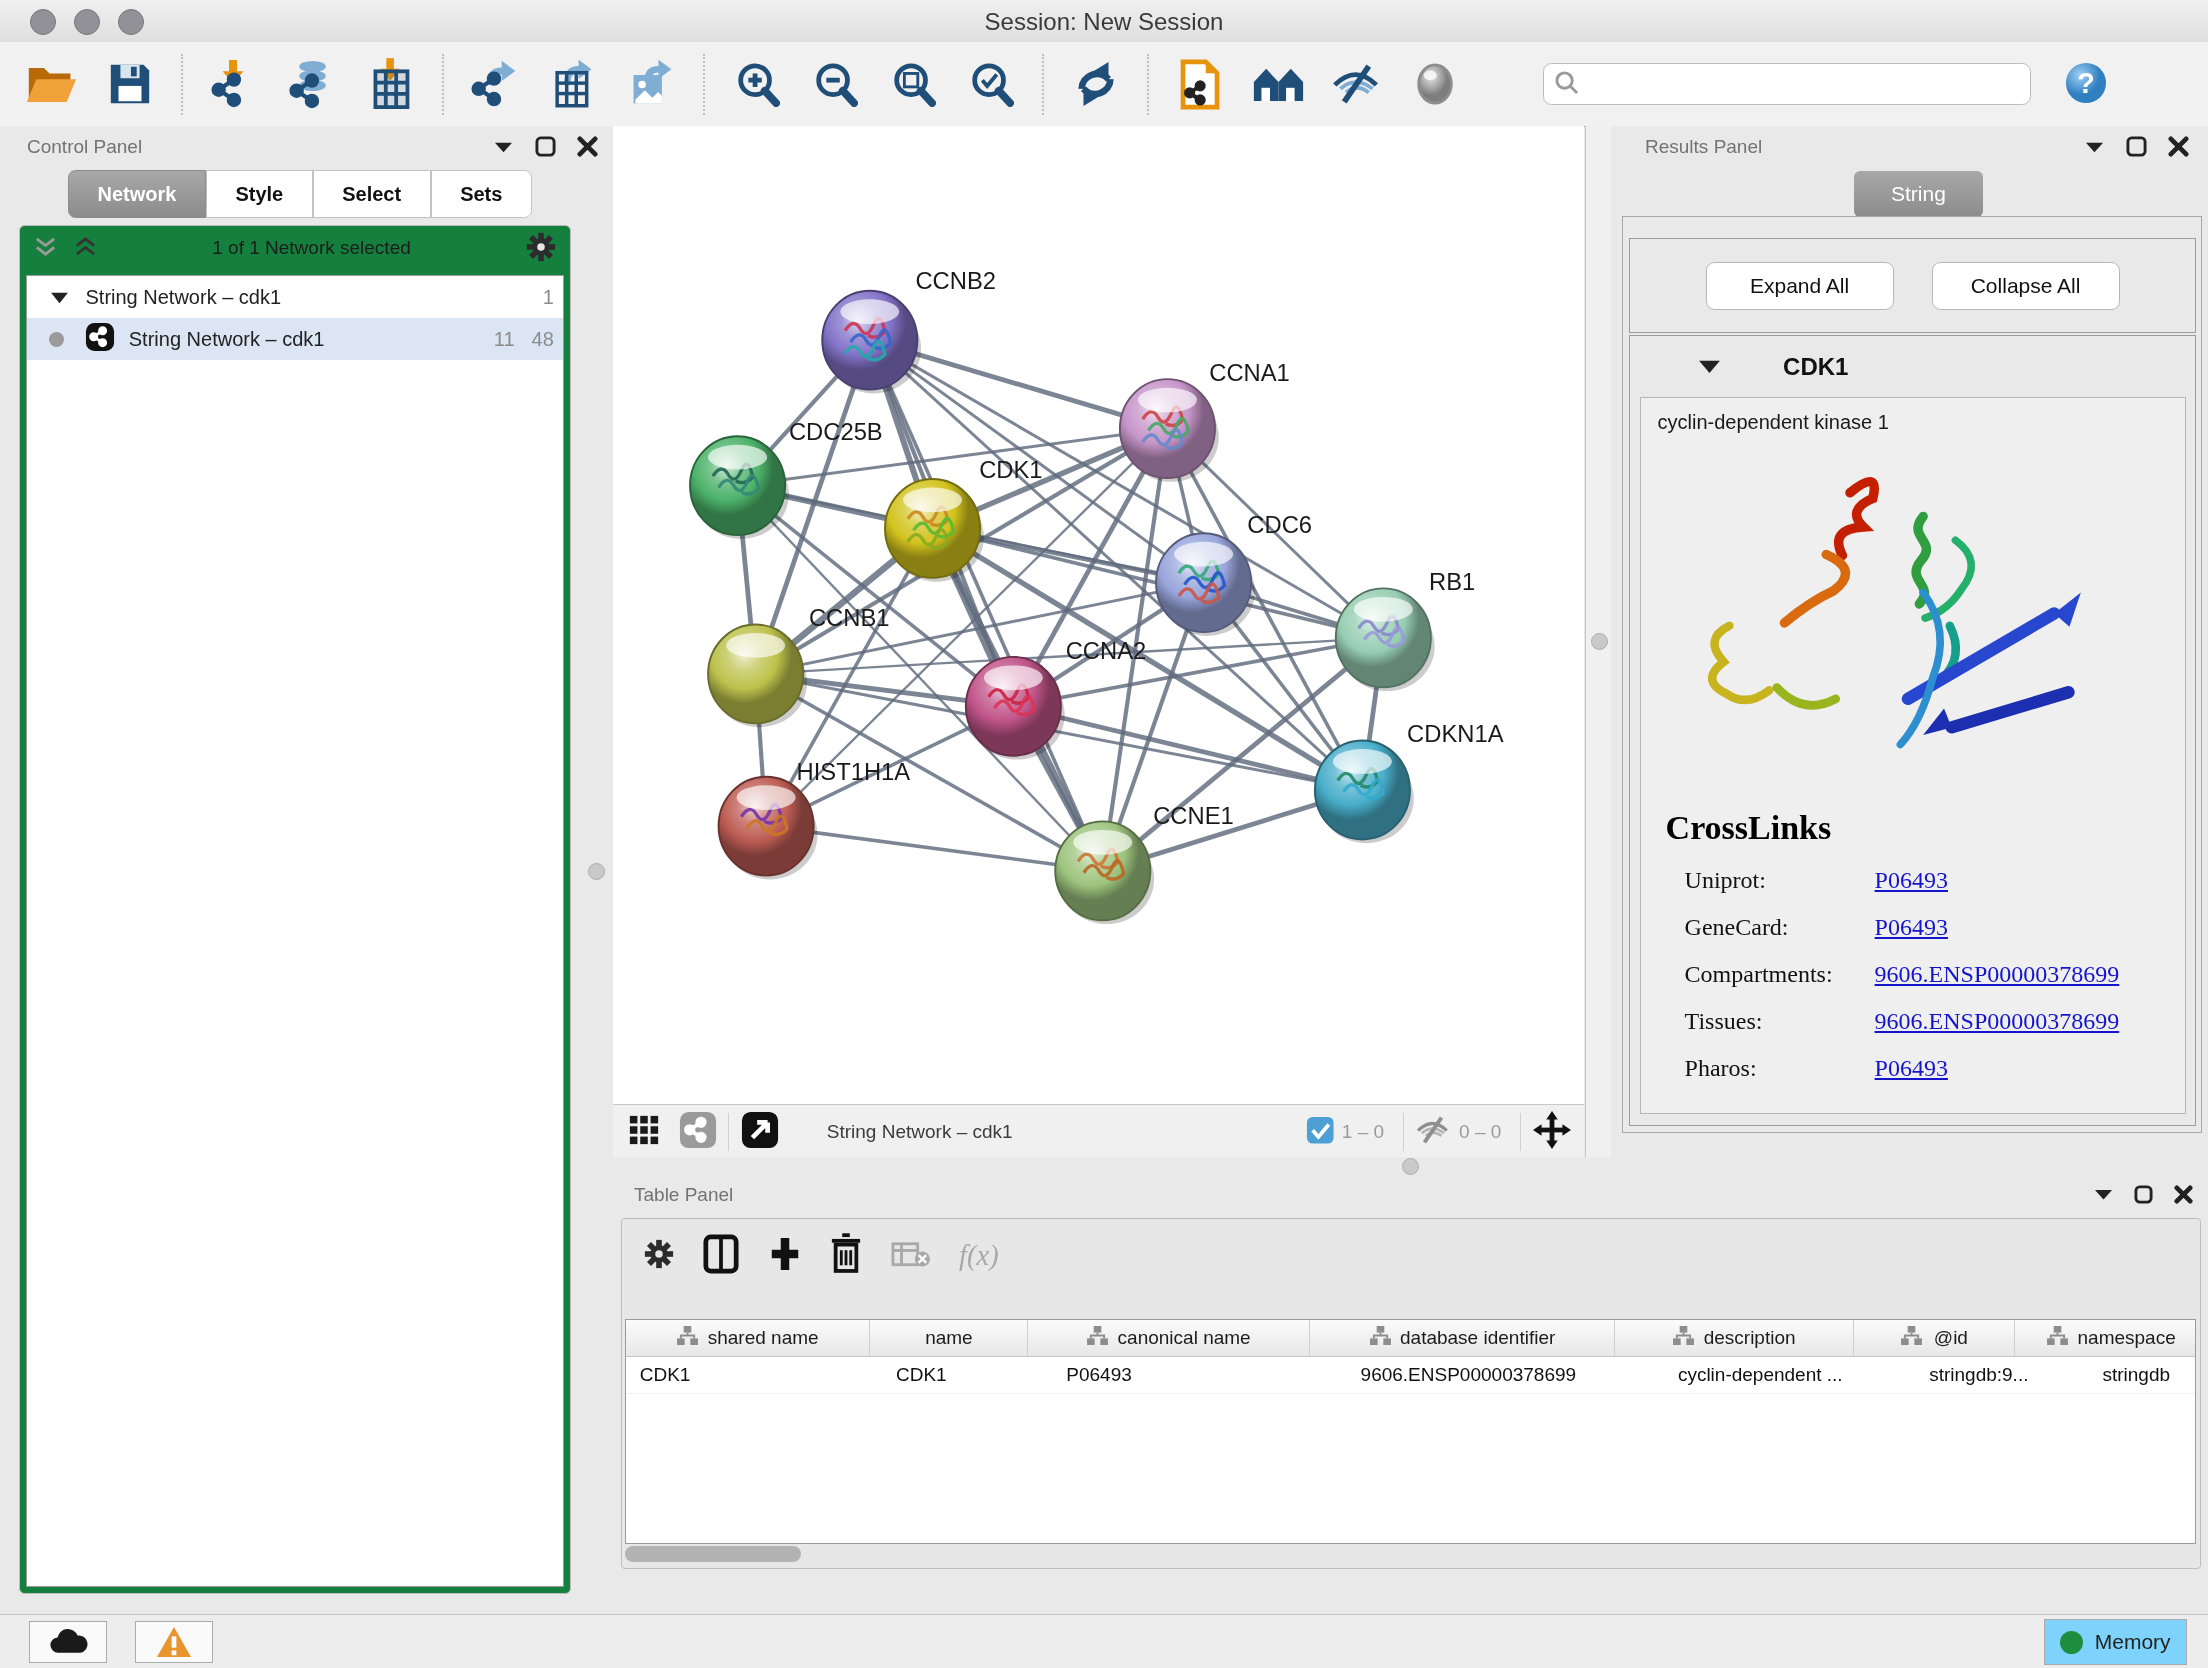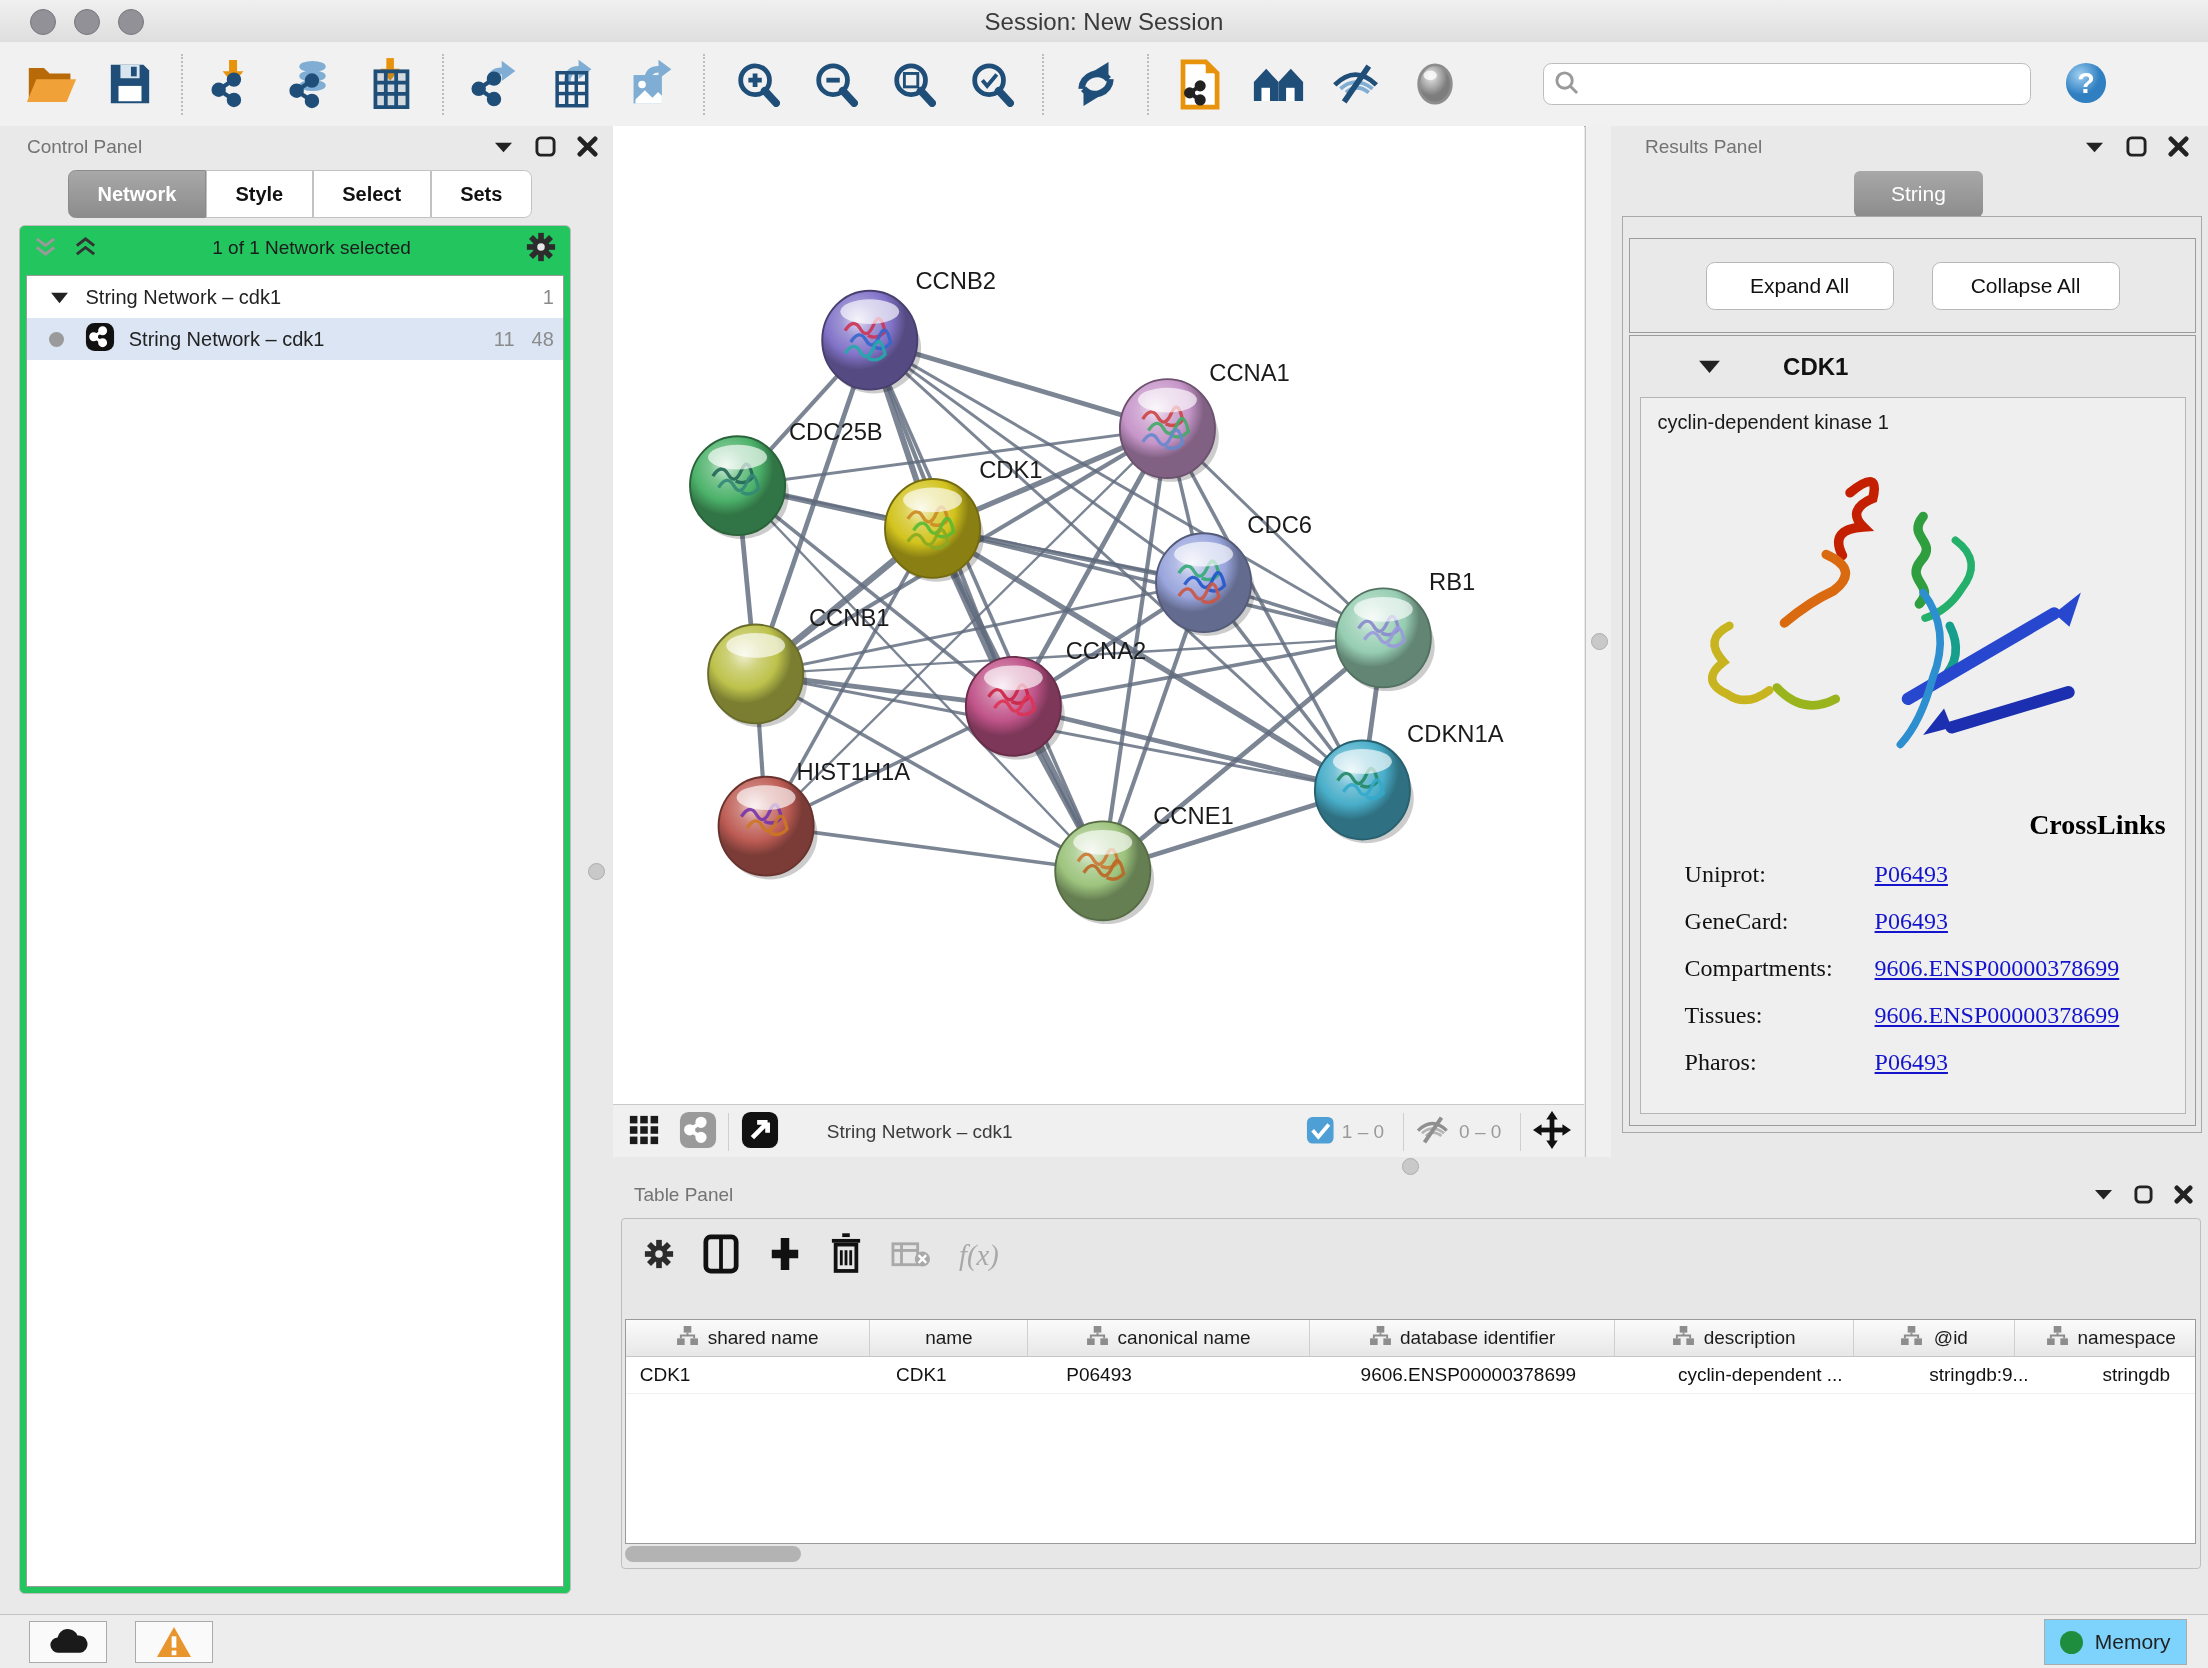--- a/index.html
+++ b/index.html
@@ -31,21 +31,21 @@
   
   #control-panel{left:0;top:126px;width:613px;height:1488px;background:#e9e9e9;}
   #cp-header{position:absolute;left:27px;top:9.5px;right:15px;display:flex;justify-content:space-between;align-items:center;}
   #cp-tabs{position:absolute;left:68px;top:44px;height:48px;display:flex;}
   .seg-tab{height:46px;padding:0 28.5px;display:flex;align-items:center;justify-content:center;
     font-size:20px;background:#fff;border:1px solid #c2c2c2;color:#111;font-weight:bold;}
   .seg-tab.first{border-radius:7.6px 0 0 7.6px;}
   .seg-tab.last{border-radius:0 7.6px 7.6px 0;}
   .seg-tab.active{background:linear-gradient(#a8a8a8,#8c8c8c);color:#fff;border-color:#8c8c8c;}
   #cp-box{position:absolute;left:19px;top:99px;width:550px;height:1367px;
-    background:#22c55e;border:1px solid #bdbdbd;border-radius:5.7px;}
+    background:#15803d;border:1px solid #bdbdbd;border-radius:5.7px;}
   #cp-selrow{position:absolute;left:0;top:0;right:0;height:44px;display:flex;align-items:center;padding:0 13.3px;}
   #cp-selstatus{flex:1;text-align:center;font-size:19px;color:#1c1c1c;}
   #cp-tree{position:absolute;left:5.7px;top:49px;right:5.7px;bottom:5.7px;background:#fff;
     border:1px solid #9a9a9a;}
   .tree-row{display:flex;align-items:center;height:42px;font-size:20px;padding:0 9.5px;}
   .tree-row.selected{background:#dbe5f4;}
   .tree-count{color:#8b8b8b;margin-left:17px;}
   .spacer{flex:1;}
   
   #network-area{left:613px;top:126px;width:971px;height:1031px;background:#fff;}
@@ -73,21 +73,21 @@
     font-size:21px;display:flex;align-items:center;justify-content:center;color:#111;}
   #rp-genebox{position:absolute;left:5.7px;top:118px;width:565px;height:789px;
     border:1px solid #9c9c9c;background:#e9e9e9;}
   #rp-genehdr{height:61px;display:flex;align-items:center;padding-left:67px;gap:61px;}
   #rp-genename{font-size:24px;font-weight:bold;color:#111;}
   #rp-inner{position:absolute;left:9.5px;top:61px;right:9.5px;bottom:11.4px;background:#efefef;
     border:1px solid #b5b5b5;}
   #rp-desc{font-size:20px;color:#1a1a1a;padding:13.3px 0 0 17px;}
   #ribbon{position:absolute;left:33px;top:52px;}
   #crosslinks{position:absolute;left:25px;top:411px;right:19px;font-family:"Liberation Serif",serif;}
-  #cl-title{font-size:28px;font-weight:bold;color:#000;text-align:right;}
+  #cl-title{font-size:34px;font-weight:bold;color:#000;}
   .cl-row{display:flex;margin-top:20px;}
   .cl-label{width:190px;font-size:24px;color:#111;padding-left:19px;}
   .cl-value{font-size:24px;}
   .cl-value a{color:#1414cc;text-decoration:underline;}
   
   #table-panel{left:613px;top:1176px;width:1595px;height:438px;background:#e9e9e9;}
   #tp-header{position:absolute;left:21px;top:7.6px;right:15px;display:flex;justify-content:space-between;align-items:center;}
   #tp-box{position:absolute;left:7.6px;top:42px;width:1578px;height:349px;
     background:#e7e7e7;border:1px solid #bdbdbd;border-radius:3.8px;}
   #tp-toolbar{position:absolute;left:21px;top:11.4px;height:51px;display:flex;align-items:center;gap:28.5px;}

